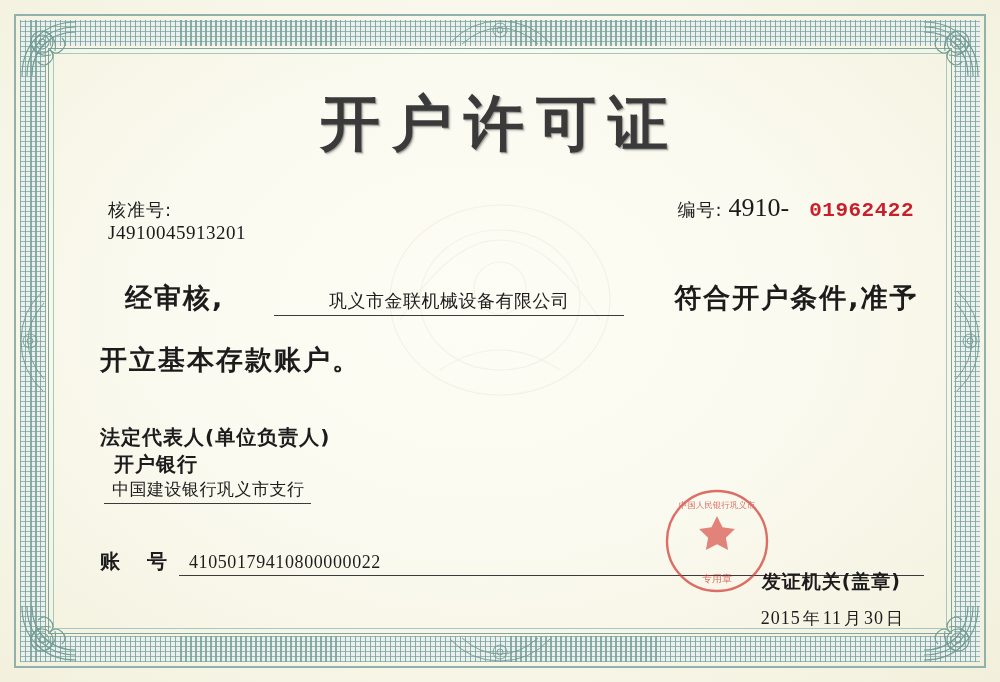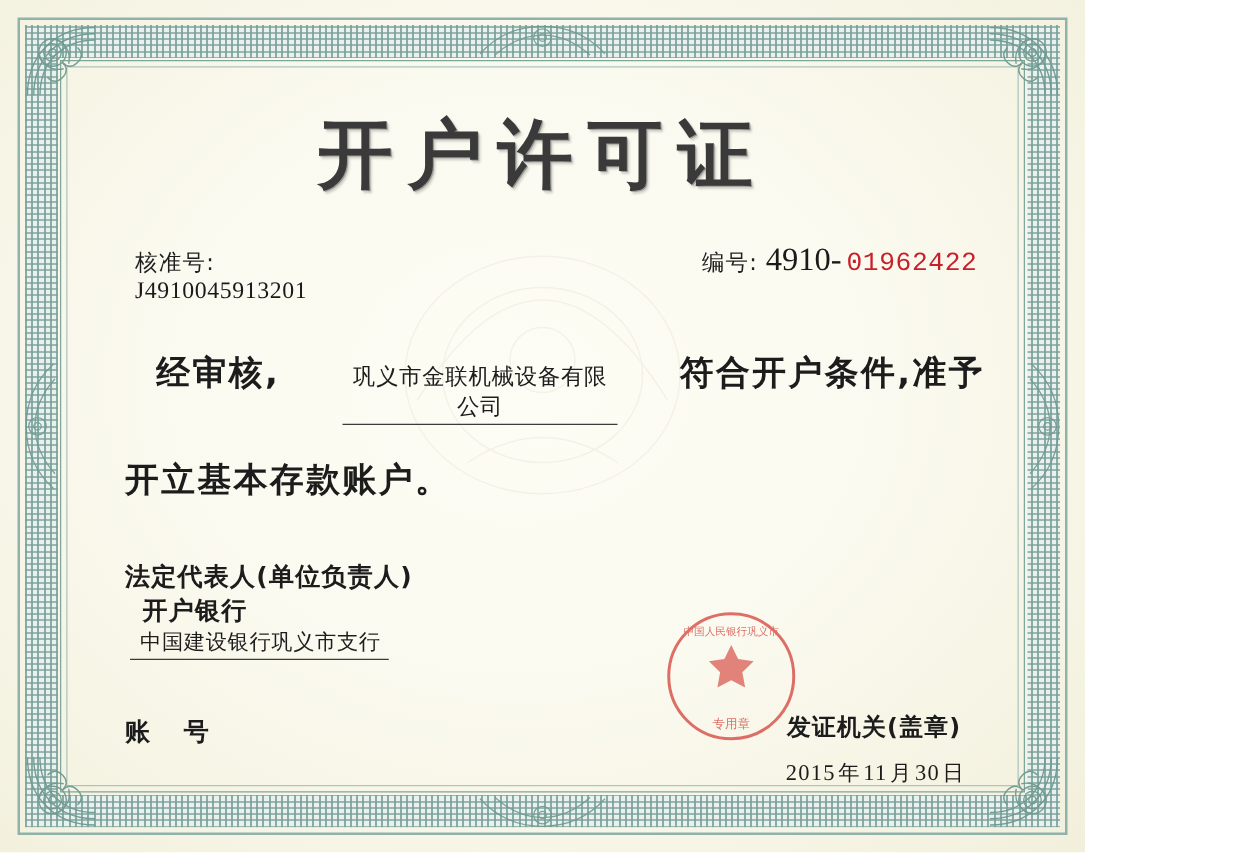--- a/index.html
+++ b/index.html
@@ -9,21 +9,21 @@
   }
   body {
     width: 1000px;
     height: 682px;
     font-family: "Liberation Serif", serif;
     overflow: hidden;
   }
 
   #certificate {
     position: relative;
-    width: 868px;
+    width: 1000px;
     height: 682px;
     background:
       radial-gradient(ellipse at 48% 45%, #fdfdf5 0%, #fbfaf0 45%, #f6f4e4 75%, #f2efdc 100%);
     box-sizing: border-box;
   }
 
   
   .border-outer {
     position: absolute;
     left: 14px; top: 14px; right: 14px; bottom: 14px;
@@ -151,24 +151,24 @@
     font-size: 18px;
     letter-spacing: 1px;
     color: #1e1e1e;
   }
   .serial .prefix {
     margin-left: 6px;
     font-size: 26px;
     color: #1a1a1a;
   }
   .serial .red {
-    margin-left: 4px;
+    margin-left: 20px;
     font-family: "Liberation Mono", monospace;
     font-size: 21px;
-    font-weight: 400;
+    font-weight: 700;
     color: #c8202a;
     letter-spacing: 0.5px;
   }
 
   .body-line {
     display: flex;
     align-items: baseline;
     margin-top: 36px;
     padding: 0 10px 0 55px;
     font-family: "DejaVu Sans", "Liberation Sans", sans-serif;
@@ -424,20 +424,21 @@
     <div class="body-line2">开立基本存款账户。</div>
 
     <div class="field-row">
       <span class="lbl">法定代表人(单位负责人)</span>
       <span class="lbl bank">开户银行</span>
       <span class="underline">中国建设银行巩义市支行</span>
     </div>
 
     <div class="account-row">
       <span class="lbl">账 号</span>
+      <span class="underline">41050179410800000022</span>
     </div>
 
   </div>
 
   <svg class="seal" viewBox="0 0 110 110">
     <g fill="none" stroke="#d23a33" stroke-width="2.4">
       <circle cx="55" cy="55" r="50"></circle>
     </g>
     <g fill="#d23a33">
       <path d="M55 30 l5.5 11.2 12.4 1.8 -9 8.7 2.2 12.3 -11.1 -5.8 -11.1 5.8 2.2 -12.3 -9 -8.7 12.4 -1.8z" opacity="0.85"></path>

